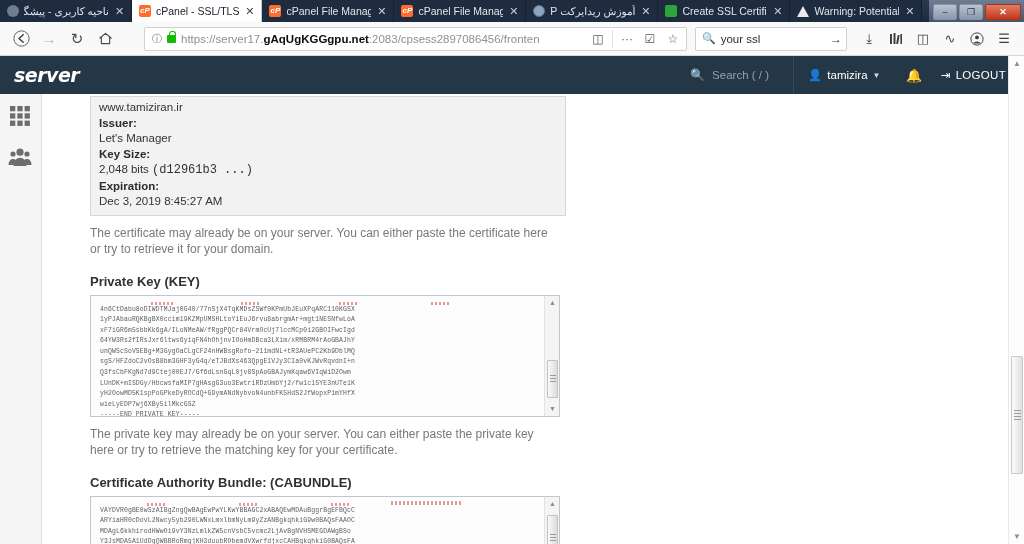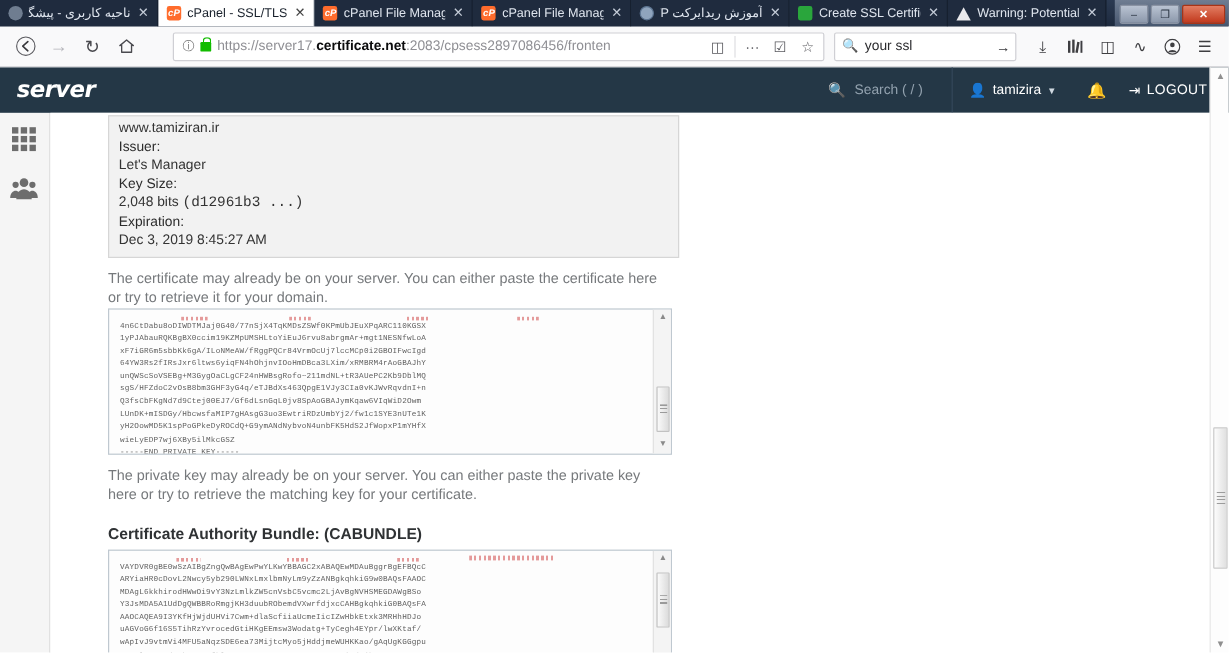--- a/index.html
+++ b/index.html
@@ -313,21 +313,21 @@
   .cert-box {
     border: 1px solid #d6d6d6;
     background: #f2f2f2;
     padding: 3px 8px 5px 8px;
     margin-top: 2px;
     font-size: 11.5px;
     color: #2c2c2c;
     width: 476px;
   }
   .cert-row { display: flex; line-height: 15.5px; flex-direction: column; }
-  .cert-lbl { font-weight: normal; width: 62px; flex: 0 0 auto; }
+  .cert-lbl { font-weight: bold; width: 62px; flex: 0 0 auto; }
   .cert-val { color: #333; }
   .cert-val .mono { font-family: "Liberation Mono", monospace; font-size: 12px; }
 
   .helptext {
     font-size: 12px;
     color: #76797c;
     line-height: 16.5px;
     margin-top: 9px;
     width: 470px;
   }
@@ -493,21 +493,21 @@
     <div class="navbtn">↻</div>
     <div class="navbtn">
       <svg width="15" height="15" viewBox="0 0 16 16">
         <path d="M2 7.5 L8 2.5 L14 7.5 M3.6 7 V13.4 H12.4 V7" fill="none" stroke="#4a4a4f" stroke-width="1.2" stroke-linejoin="round" stroke-linecap="round"></path>
       </svg>
     </div>
 
     <div class="urlbar">
       <span class="url-ident">ⓘ</span>
       <span class="url-lock"></span>
-      <span class="url-text"><span class="scheme">https://server17.</span><b>certificate.net</b><span>:2083/cpsess2897086456/fronten</span></span>
+      <span class="url-text"><span class="scheme">https://server17.</span><b>gAqUgKGGgpu.net</b><span>:2083/cpsess2897086456/fronten</span></span>
       <span class="url-icons">
         <span class="uib">◫</span>
         <span class="sep-v"></span>
         <span class="uib">···</span>
         <span class="uib">☑</span>
         <span class="uib">☆</span>
       </span>
     </div>
 
     <div class="searchbar">
@@ -611,20 +611,21 @@
               <span class="cert-val"><span>2,048 bits </span><span class="mono">(d12961b3 ...)</span></span>
             </div>
             <div class="cert-row">
               <span class="cert-lbl">Expiration:</span>
               <span class="cert-val">Dec 3, 2019 8:45:27 AM</span>
             </div>
           </div>
 
           <div class="helptext">The certificate may already be on your server. You can either paste the certificate here or try to retrieve it for your domain.</div>
 
+          <div class="field-label">Private Key (KEY)</div>
           <div class="ta-wrap key">
             <div class="wavy-top" style="left:60px;top:6px;width:22px"></div>
             <div class="wavy-top" style="left:150px;top:6px;width:18px"></div>
             <div class="wavy-top" style="left:248px;top:6px;width:20px"></div>
             <div class="wavy-top" style="left:340px;top:6px;width:18px"></div>
             <div class="ta-text">4n6CtDabu8oDIWDTMJaj0G40/77nSjX4TqKMDsZSWf0KPmUbJEuXPqARC110KGSX
 1yPJAbauRQKBgBX0ccim19KZMpUMSHLtoYiEuJ6rvu8abrgmAr+mgt1NESNfwLoA
 xF7iGR6m5sbbKk6gA/ILoNMeAW/fRggPQCr84VrmOcUj7lccMCp0i2GBOIFwcIgd
 64YW3Rs2fIRsJxr6ltws6yiqFN4hOhjnvIOoHmDBca3LXim/xRMBRM4rAoGBAJhY
 unQWScSoVSEBg+M3GygOaCLgCF24nHWBsgRofo~211mdNL+tR3AUePC2Kb9DblMQ

